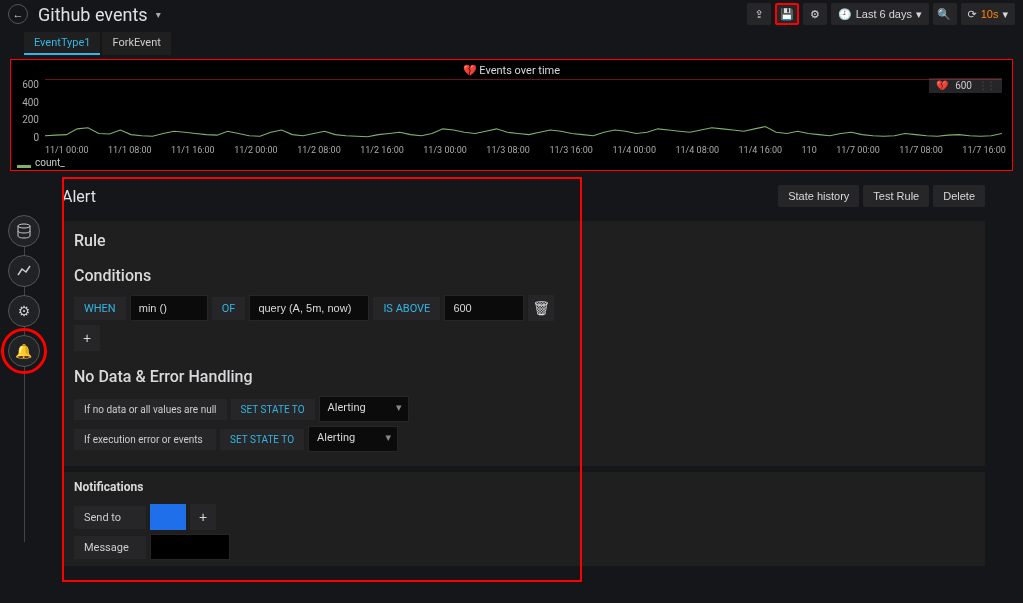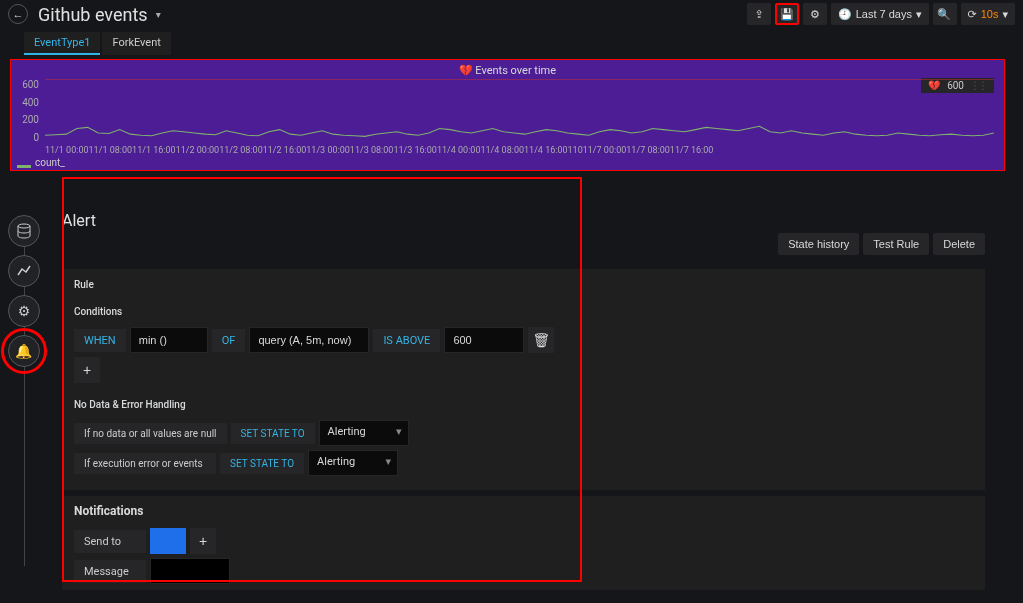--- a/index.html
+++ b/index.html
@@ -62,23 +62,23 @@
     padding: 4px 10px;
     font-size: 11px;
     color: #ccc;
     cursor: pointer;
   }
   .tab.active {
     color: #33b5e5;
     border-bottom: 2px solid #33b5e5;
   }
   .panel-chart {
-    margin: 0 18px 6px 10px;
+    margin: 0 10px 6px 10px;
     border: 1px solid #ff0000;
-    background: #4c1d95;
+    background: #000000;
     padding: 4px 6px 2px 6px;
     position: relative;
   }
   .chart-title {
     text-align: center;
     font-size: 11px;
     color: #d8d9da;
     margin-bottom: 2px;
   }
   .heart { color: #ff3333; }
@@ -97,20 +97,21 @@
     color: #aaa;
     text-align: right;
     padding-right: 4px;
   }
   .chart-svg {
     position: absolute;
     left: 28px; right: 4px; top: 0; bottom: 0;
   }
   .x-labels {
     display: flex;
+    justify-content: space-between;
     font-size: 9px;
     color: #aaa;
     margin-left: 28px;
     margin-top: 2px;
   }
   .legend-row {
     display: flex;
     align-items: flex-end;
     gap: 4px;
     margin-top: 2px;
@@ -196,38 +197,38 @@
   .alert-header {
     display: flex;
     align-items: center;
     padding: 8px 14px;
     gap: 8px;
   }
   .alert-title {
     font-size: 16px;
     color: #e0e0e0;
   }
-  .right-btns { margin-left: auto; display: flex; gap: 4px; margin-top: 48px; }
+  .right-btns { margin-left: auto; display: flex; gap: 4px; }
   .g-btn {
     background: #262628;
     border: none;
     color: #d8d9da;
     padding: 5px 10px;
     font-size: 11px;
     cursor: pointer;
     border-radius: 2px;
   }
 
   .section {
     background: #1f1f20;
     margin: 6px 14px;
     padding: 10px 12px;
   }
   .section h4 {
-    font-size: 10px;
+    font-size: 16px;
     font-weight: 500;
     color: #d8d9da;
     margin-bottom: 10px;
   }
   .form-row {
     display: flex;
     gap: 4px;
     margin-bottom: 4px;
     align-items: center;
   }
@@ -309,21 +310,21 @@
     <span>⇪</span>
   </button>
   <button class="hdr-btn icon red-outline">
     <span>💾</span>
   </button>
   <button class="hdr-btn icon">
     <span>⚙</span>
   </button>
   <button class="hdr-btn">
     <span>🕘</span>
-    <span>Last 7 days</span>
+    <span>Last 6 days</span>
     <span>▾</span>
   </button>
   <button class="hdr-btn icon">
     <span>🔍</span>
   </button>
   <button class="hdr-btn">
     <span>⟳</span>
     <span class="orange">10s</span>
     <span>▾</span>
   </button>

